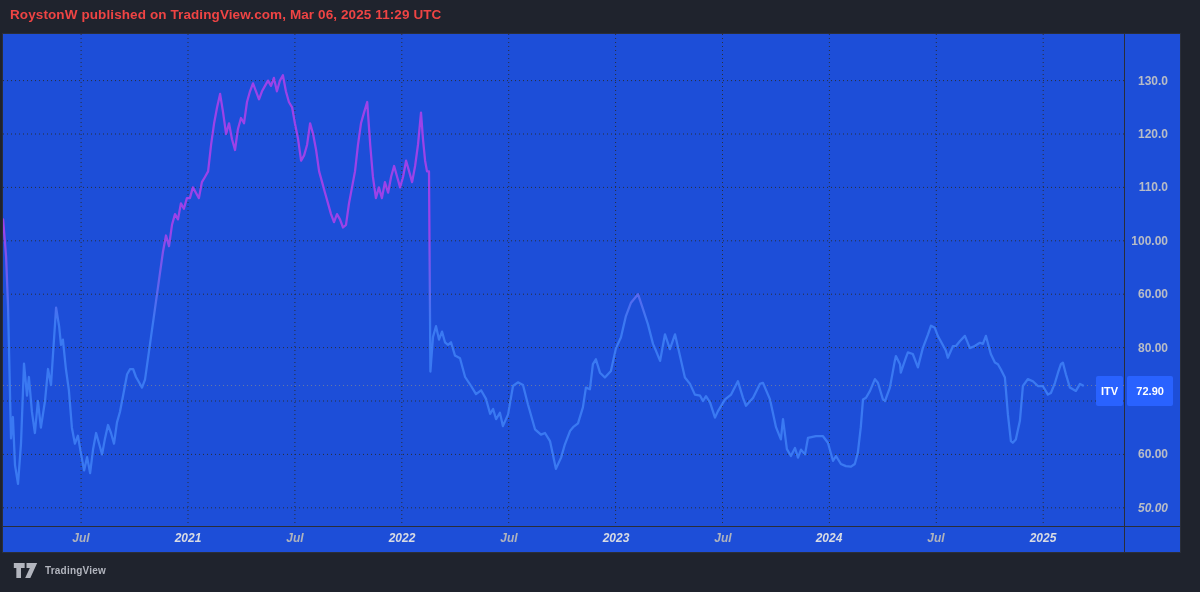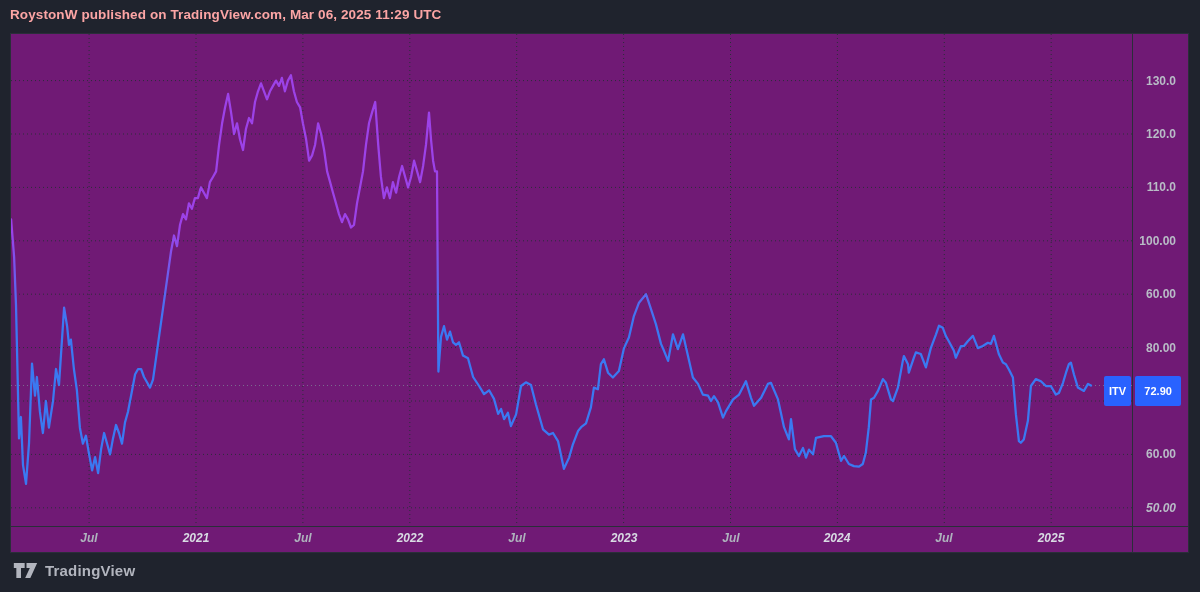--- a/index.html
+++ b/index.html
@@ -1,35 +1,35 @@
 <!DOCTYPE html>
 <html><head>
 <meta charset="utf-8">
 <style>
   html,body{margin:0;padding:0;background:#1f232d;width:1200px;height:592px;overflow:hidden;
     font-family:"Liberation Sans", sans-serif;}
   .page{position:relative;width:1200px;height:592px;background:#1f232d;}
-  .header{position:absolute;left:10px;top:7px;font-size:13.5px;font-weight:700;color:#fca5a5;letter-spacing:.1px;}
-  .chart-panel{position:absolute;left:10px;top:33px;width:1179px;height:520px;background:#701a75;
+  .header{position:absolute;left:10px;top:7px;font-size:13.5px;font-weight:700;color:#ef4444;letter-spacing:.1px;}
+  .chart-panel{position:absolute;left:2px;top:33px;width:1179px;height:520px;background:#1d4ed8;
     border:1px solid #2a2e39;box-sizing:border-box;}
   .plot{position:absolute;left:0;top:0;width:1121px;height:492px;overflow:hidden;}
   .v-divider{position:absolute;left:1121px;top:0;width:1px;height:518px;background:#2a2e39;}
   .h-divider{position:absolute;left:0;top:492px;width:1177px;height:1px;background:#2a2e39;}
   .y-axis{position:absolute;left:1122px;top:0;width:55px;height:492px;}
   .y-axis .tick{position:absolute;right:12px;height:16px;line-height:16px;font-size:12px;font-weight:600;color:#b8bcc6;}
   .x-axis{position:absolute;left:0;top:493px;width:1121px;height:25px;}
   .x-axis .tick{position:absolute;top:4px;transform:translateX(-50%);font-size:12px;font-weight:600;color:#aeb2bd;font-style:italic;}
   .x-axis .tick.major{color:#d8dbe3;font-weight:700;}
   .price-badge{position:absolute;left:1093px;display:flex;gap:4px;height:30px;align-items:stretch;}
   .chip{display:flex;align-items:center;justify-content:center;border-radius:2px;color:#ffffff;
     font-size:11px;font-weight:700;}
   .chip.symbol{padding:0 5px;}
   .chip.value{width:46px;}
   .footer{position:absolute;left:13px;top:560px;display:flex;align-items:center;gap:7px;}
-  .brand{font-size:15px;font-weight:700;color:#b2b5be;letter-spacing:.2px;}
+  .brand{font-size:10px;font-weight:700;color:#b2b5be;letter-spacing:.2px;}
   svg{display:block;}
 </style>
 </head>
 <body>
 
 <div class="page">
 
   <div class="header">RoystonW published on TradingView.com, Mar 06, 2025 11:29 UTC</div>
 
   <div class="chart-panel">

